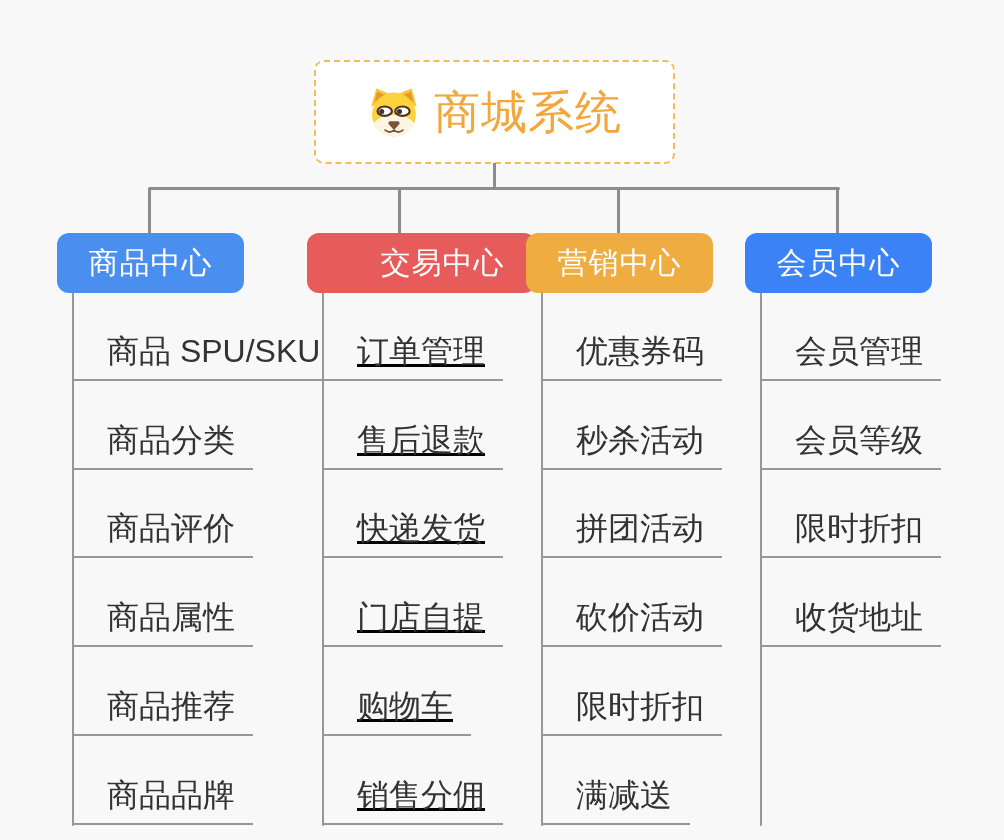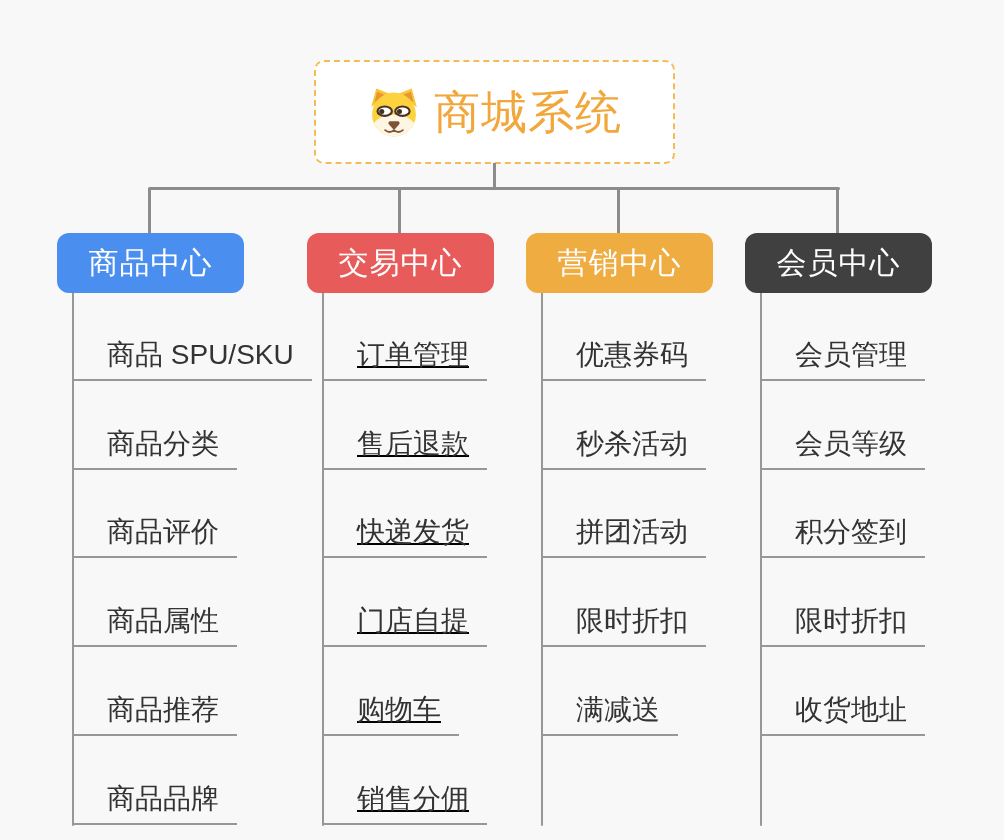--- a/index.html
+++ b/index.html
@@ -36,21 +36,21 @@
 
   
   .branch-header{
     position:absolute;top:209px;width:187px;height:60px;
     border-radius:12px;
     display:flex;align-items:center;justify-content:center;
     color:#ffffff;font-size:30px;letter-spacing:1px;white-space:nowrap;
     cursor:default;
   }
   .branch-header.b0{left:57px;}
-  .branch-header.b1{left:307px;}
+  .branch-header.b1{left:307px;padding-left:42px;}
   .branch-header.b2{left:526px;}
   .branch-header.b3{left:745px;}
 
   
   .trunk{position:absolute;top:269px;height:533px;width:2px;background:#979797;border-radius:0 0 2px 2px;}
   .trunk.t0{left:72px;}
   .trunk.t1{left:322px;}
   .trunk.t2{left:541px;}
   .trunk.t3{left:760px;}
 
@@ -61,21 +61,21 @@
   ul.topics.c0{left:72px;}
   ul.topics.c1{left:322px;text-decoration:underline;}
   ul.topics.c2{left:541px;}
   ul.topics.c3{left:760px;}
   ul.topics li{
     display:flex;align-items:flex-end;
     height:88.8px;box-sizing:border-box;
     width:max-content;
     padding:0 18px 5px 35px;
     border-bottom:2px solid #979797;
-    font-size:28px;color:#333333;white-space:nowrap;
+    font-size:32px;color:#333333;white-space:nowrap;
   }
 </style>
 </head>
 <body>
 
 <div class="canvas">
 
   <div class="root-node">
     <svg class="dog-icon" viewBox="0 0 64 60" xmlns="http://www.w3.org/2000/svg" aria-hidden="true">
       <polygon points="5,24 11,2 28,9" fill="#fbc433"></polygon>
@@ -102,21 +102,21 @@
   <div class="line root-stub"></div>
   <div class="line h-line"></div>
   <div class="line v-stub s0"></div>
   <div class="line v-stub s1"></div>
   <div class="line v-stub s2"></div>
   <div class="line v-stub s3"></div>
 
   <div class="branch-header b0" style="background: rgb(74, 142, 240);">商品中心</div>
   <div class="branch-header b1" style="background: rgb(232, 91, 91);">交易中心</div>
   <div class="branch-header b2" style="background: rgb(239, 172, 65); font-family: Liberation Serif, serif;">营销中心</div>
-  <div class="branch-header b3" style="background: #404040;">会员中心</div>
+  <div class="branch-header b3" style="background: #3b82f6;">会员中心</div>
 
   <div class="trunk t0"></div>
   <div class="trunk t1"></div>
   <div class="trunk t2"></div>
   <div class="trunk t3"></div>
 
   <ul class="topics c0">
     <li>商品 SPU/SKU</li>
     <li>商品分类</li>
     <li>商品评价</li>
@@ -131,25 +131,25 @@
     <li>快递发货</li>
     <li>门店自提</li>
     <li>购物车</li>
     <li>销售分佣</li>
   </ul>
 
   <ul class="topics c2">
     <li>优惠券码</li>
     <li>秒杀活动</li>
     <li>拼团活动</li>
+    <li>砍价活动</li>
     <li>限时折扣</li>
     <li>满减送</li>
   </ul>
 
   <ul class="topics c3">
     <li>会员管理</li>
     <li>会员等级</li>
-    <li>积分签到</li>
     <li>限时折扣</li>
     <li>收货地址</li>
   </ul>
 
 </div>
 
 </body></html>

